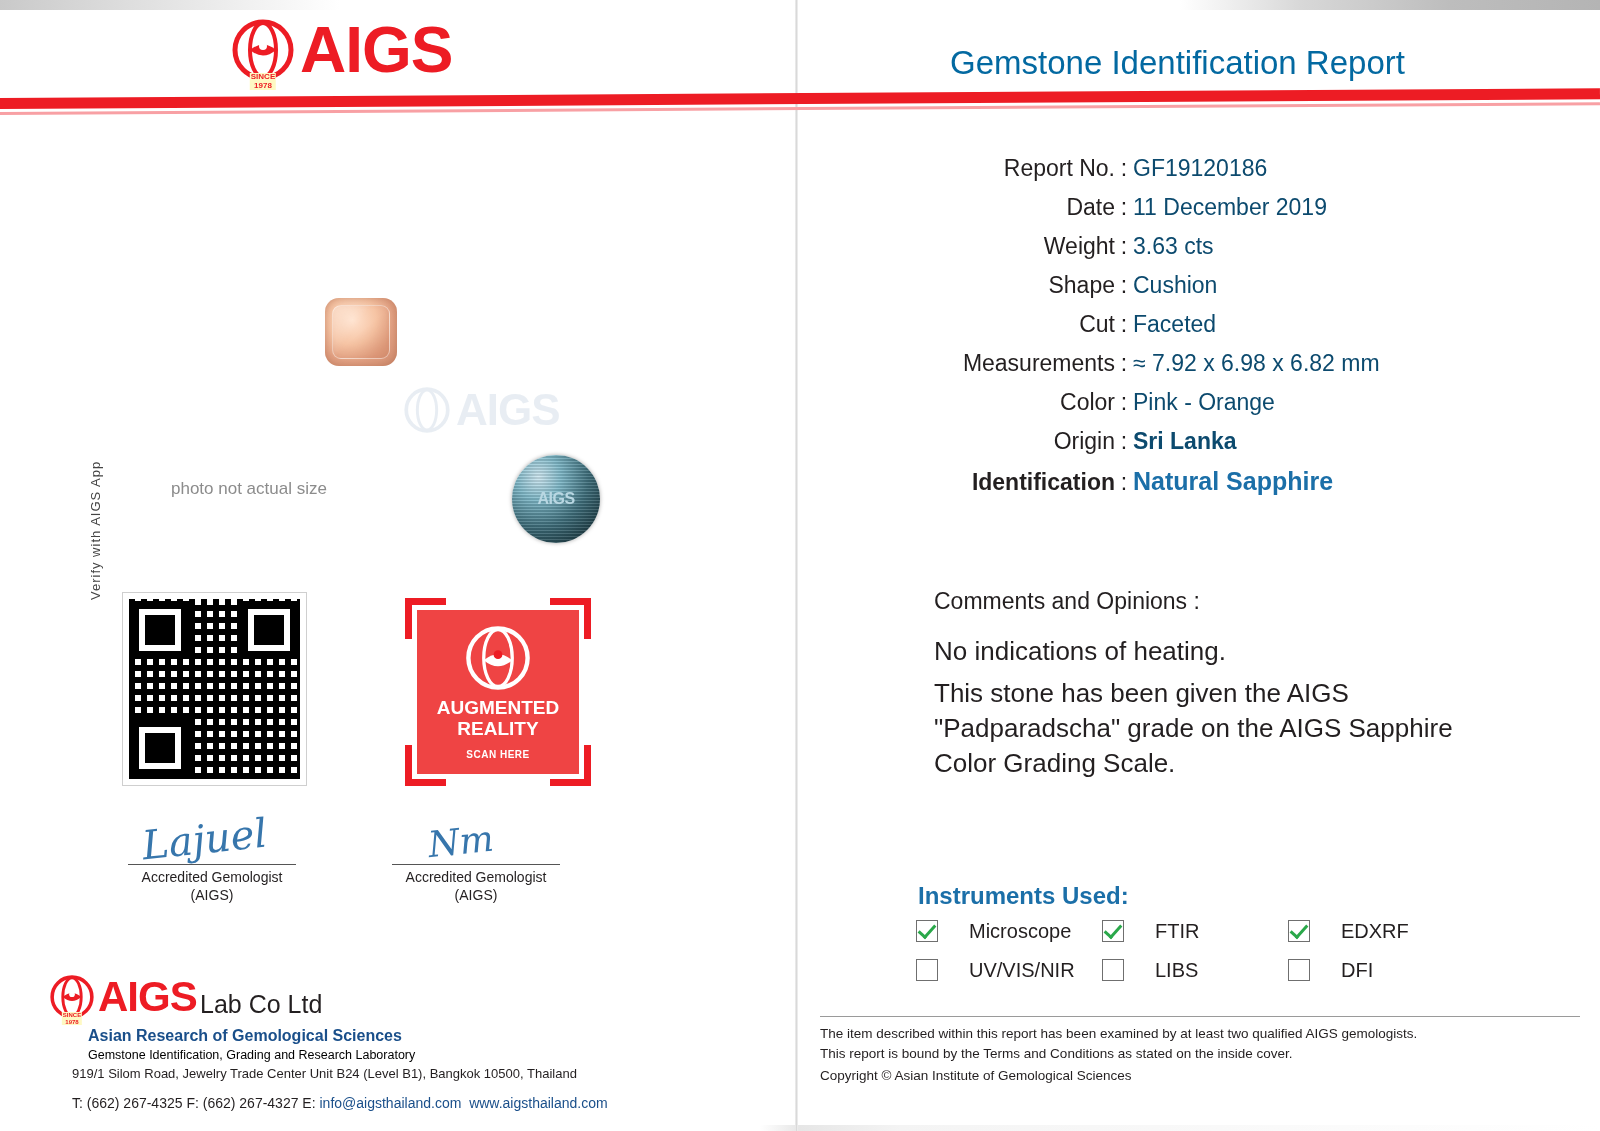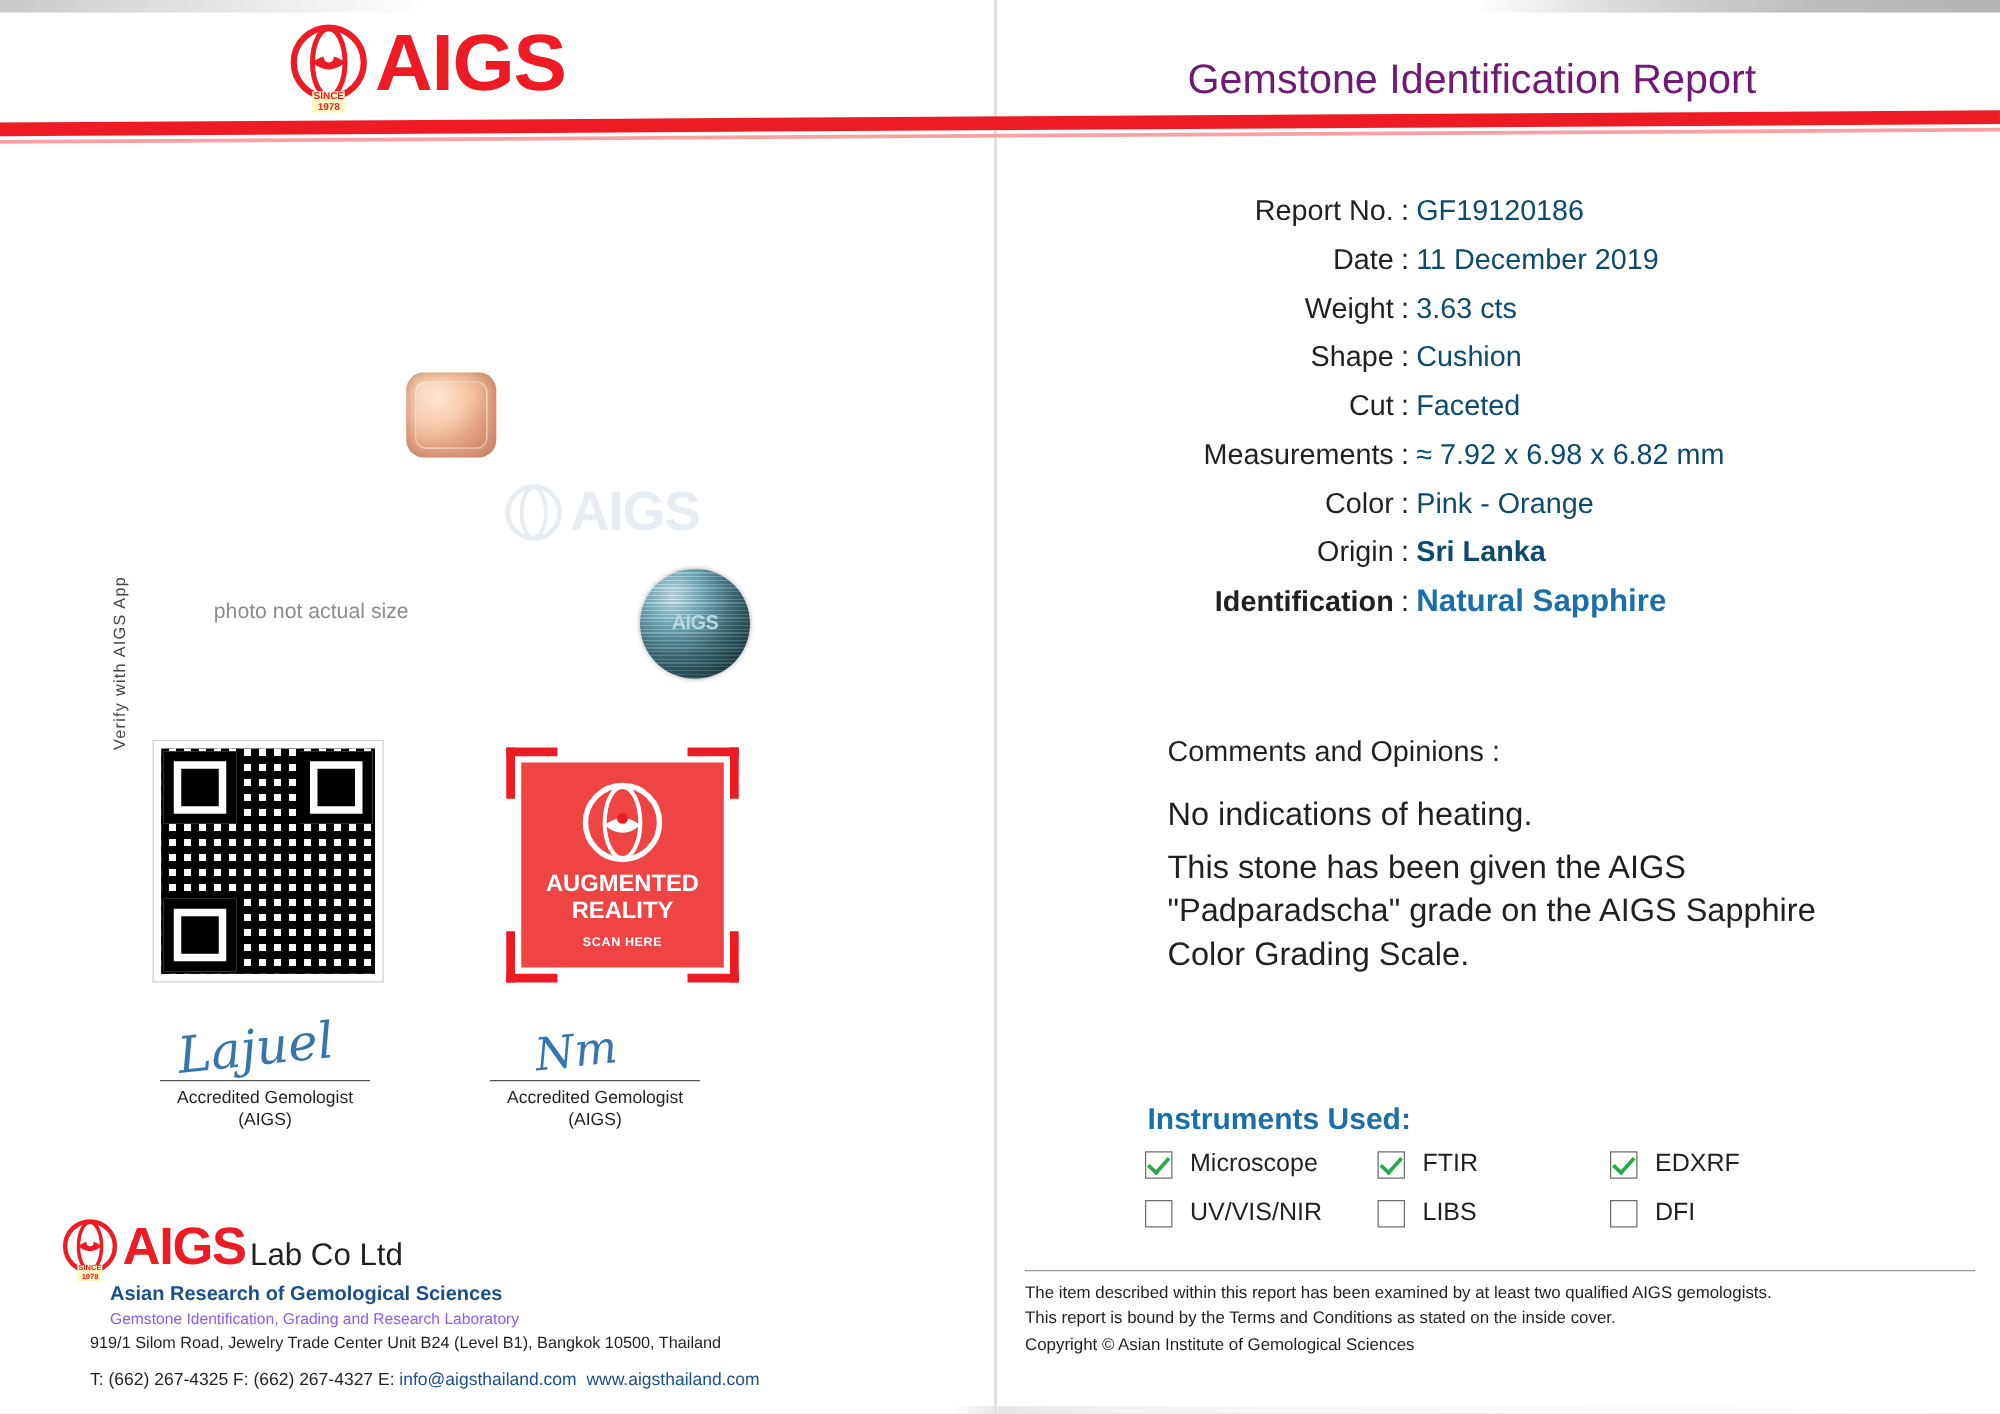--- a/index.html
+++ b/index.html
@@ -85,21 +85,21 @@
     line-height: 1.05;
     background: #fef9c3;
     padding: 0 1px;
     white-space: nowrap;
   }
 
   .report-title {
     position: absolute;
     left: 950px; top: 44px;
     font-size: 33px;
-    color: #701a75;
+    color: #0369a1;
     font-weight: normal;
     white-space: nowrap;
   }
 
   
   .gem {
     position: absolute;
     left: 325px; top: 298px;
     width: 72px; height: 68px;
     border-radius: 14px;
@@ -266,21 +266,21 @@
     color: #231f20;
   }
   .footer-inst {
     position: absolute;
     left: 88px; top: 1027px;
     font-size: 16px; font-weight: bold; color: #1a4f8a;
   }
   .footer-sub {
     position: absolute;
     left: 88px; top: 1048px;
-    font-size: 12.5px; color: #8b5cf6;
+    font-size: 12.5px; color: #000000;
   }
   .footer-addr {
     position: absolute;
     left: 72px; top: 1066px;
     font-size: 13px; color: #231f20;
   }
   .footer-contact {
     position: absolute;
     left: 72px; top: 1095px;
     font-size: 14px; color: #231f20;
@@ -330,21 +330,21 @@
     position: absolute;
     left: 918px; top: 882px;
     font-size: 24px; font-weight: bold; color: #1b6fa8;
   }
   .inst-grid {
     position: absolute;
     left: 916px; top: 920px;
     width: 560px;
   }
   .inst-row { display: flex; margin-bottom: 16px; }
-  .inst-item { width: 186px; display: flex; align-items: center; font-size: 20px; }
+  .inst-item { width: 186px; display: flex; font-size: 20px; gap: 17px; }
   .chk {
     width: 20px; height: 20px;
     border: 1.6px solid #6f6f6f;
     margin-right: 14px;
     position: relative;
     flex: none;
     background: #fff;
   }
   .chk.on::after {
     content: "";

